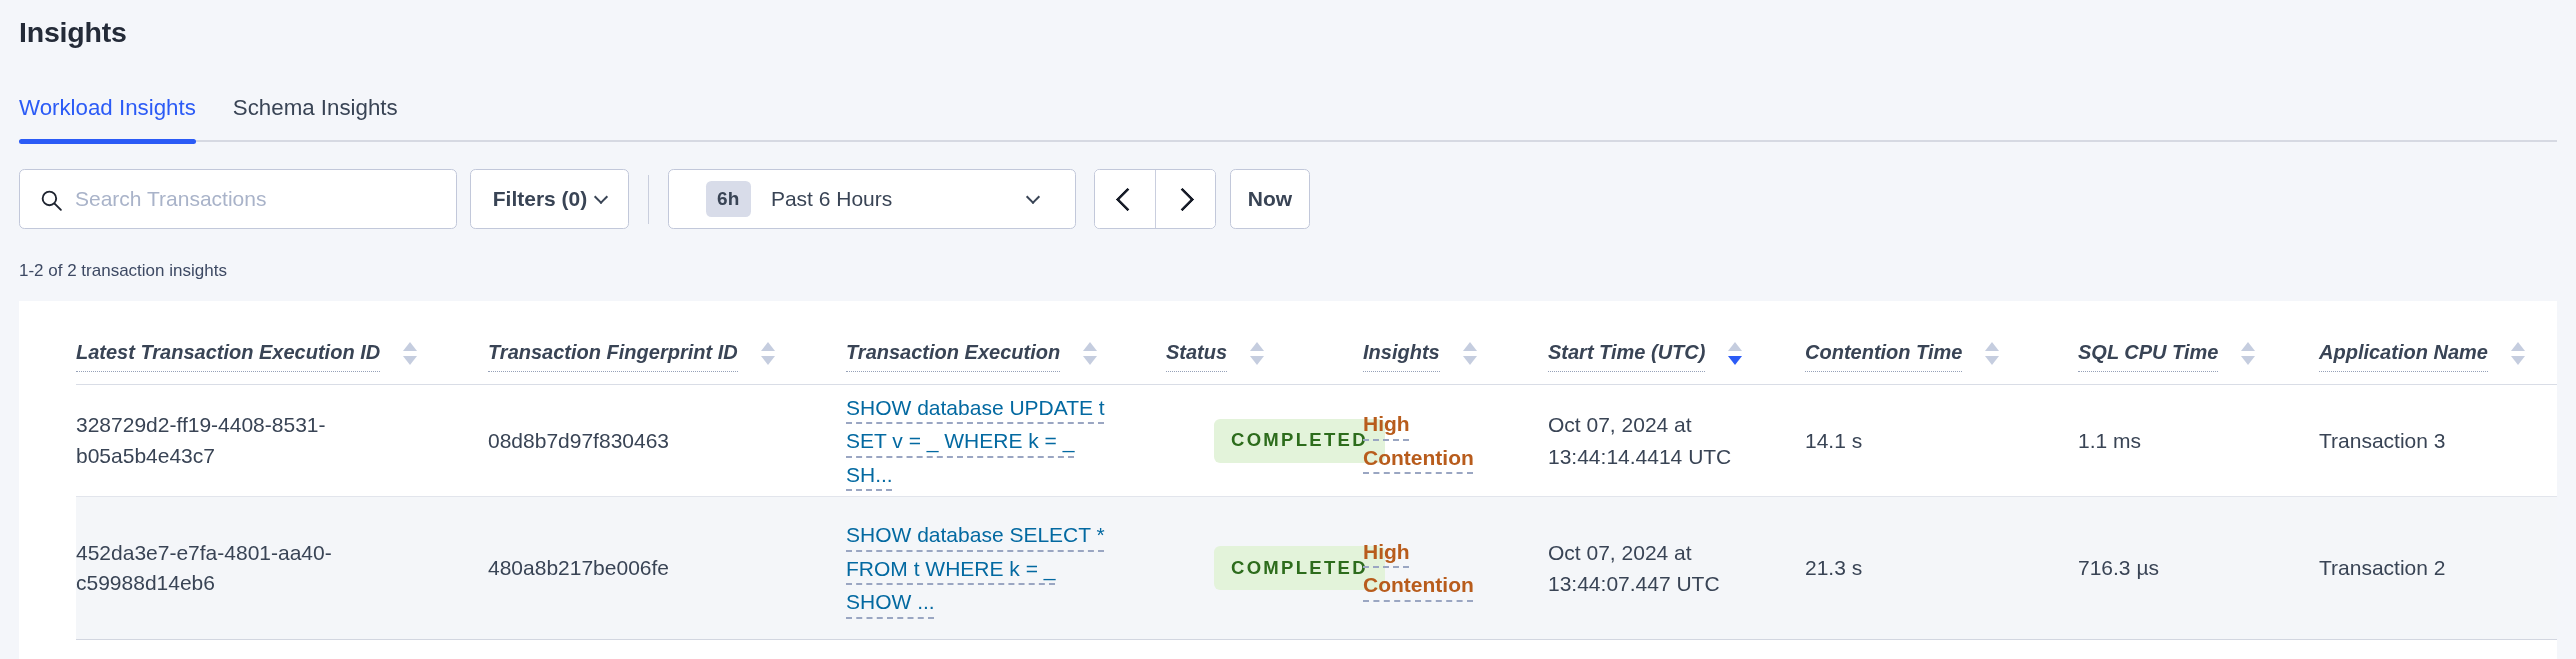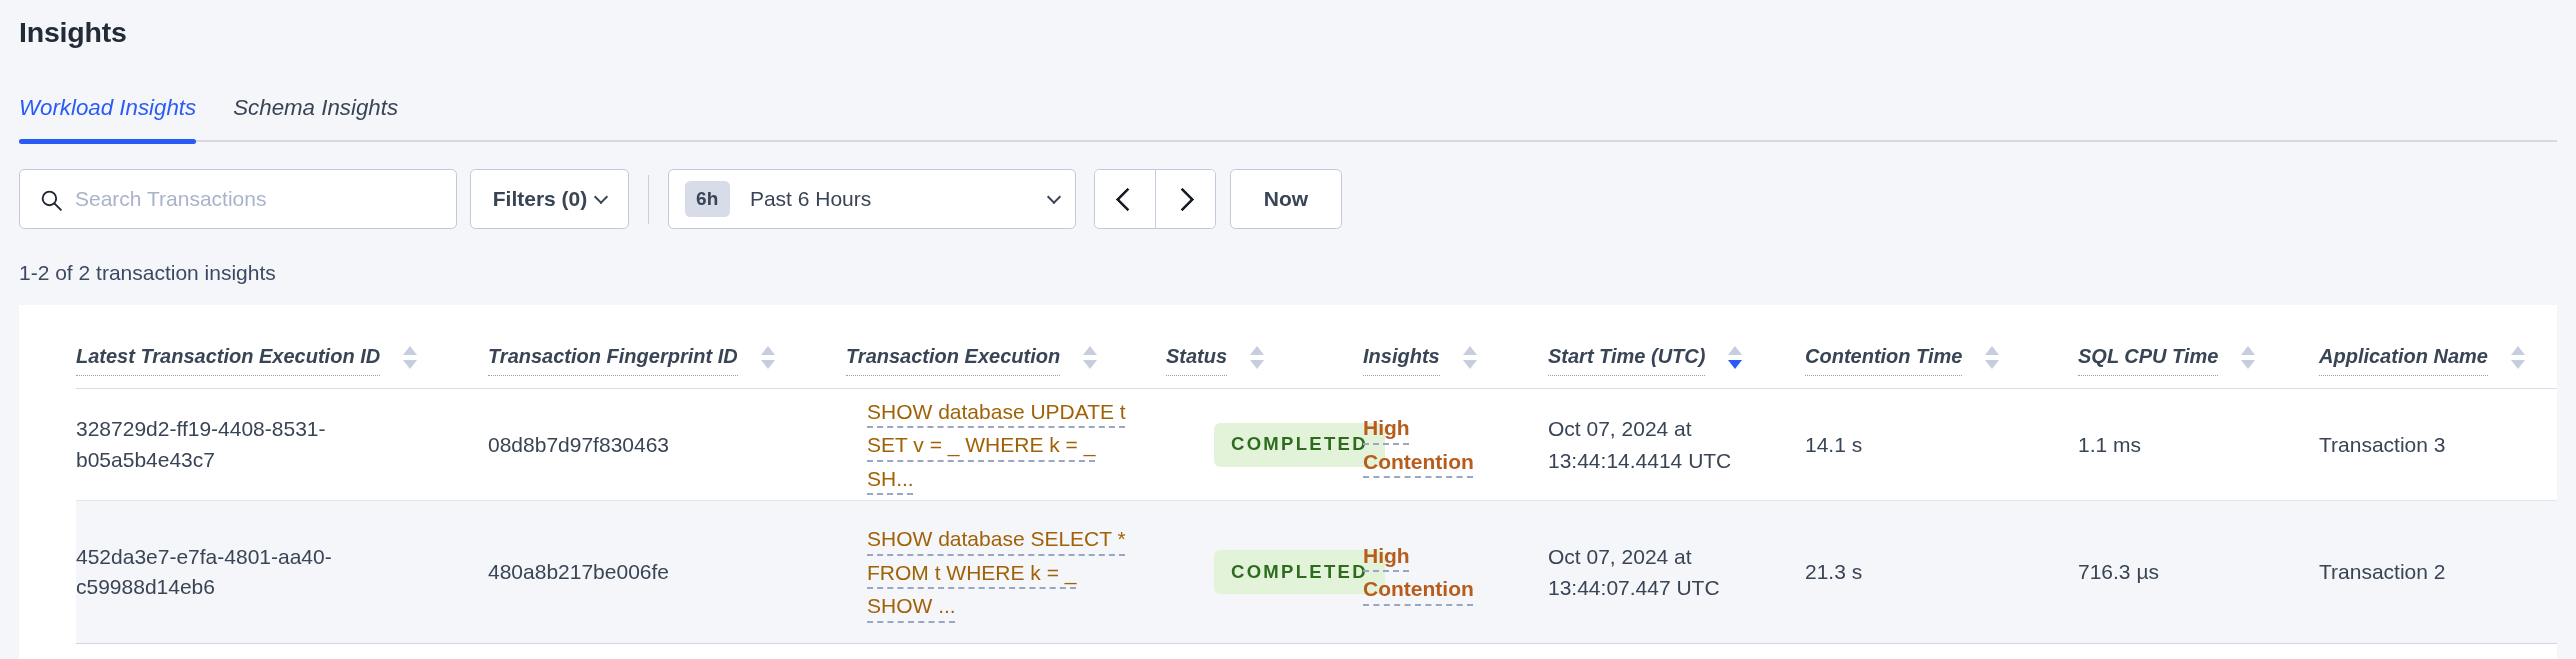--- a/index.html
+++ b/index.html
@@ -28,21 +28,20 @@
     gap: 37px;
     margin-top: 45px;
     border-bottom: 2.3px solid #d6d9e2;
   }
   .tab {
     position: relative;
     font-size: 22.3px;
     padding-bottom: 19px;
     color: #394455;
     cursor: pointer;
-    font-style: italic;
   }
   .tab.active { color: #2b5bf6; }
   .tab-indicator {
     position: absolute;
     left: 0; right: 0; bottom: -3.9px;
     height: 5.4px;
     background: #2b5bf6;
     border-radius: 3.1px;
   }
 
@@ -71,34 +70,34 @@
     background: transparent;
     padding-left: 55px;
     font-size: 21px;
     font-family: "Liberation Sans", sans-serif;
     color: #0c4a6e;
   }
   .search-wrap input::placeholder { color: #a9b3c9; }
   .search-icon { position: absolute; left: 18.5px; top: 17.7px; }
   .btn-filters { width: 159px; justify-content: center; gap: 9px; font-weight: 600; cursor: pointer; }
   .vdivider { width: 1.5px; height: 49px; background: #c9cedd; margin: 0 18.5px; }
-  .timepicker { width: 408px; padding: 0 16px; cursor: pointer; }
+  .timepicker { width: 408px; padding: 0 37px; cursor: pointer; }
   .time-badge {
     background: #d8dce9;
     border-radius: 5.4px;
     padding: 7px 11.6px;
     font-size: 19px;
     font-weight: 700;
     color: #394455;
   }
   .time-label { margin-left: 20px; flex: 1; }
   .pager { width: 122px; margin-left: 18.5px; padding: 0; overflow: hidden; }
   .pager-btn { flex: 1; height: 100%; display: flex; align-items: center; justify-content: center; cursor: pointer; background: #fff; }
   .pager-btn.prev { border-right: 0.8px solid #c9cede; }
-  .btn-now { width: 112px; justify-content: center; font-weight: 600; margin-left: 14px; cursor: pointer; }
+  .btn-now { width: 80px; justify-content: center; font-weight: 600; margin-left: 14px; cursor: pointer; }
 
   
   .chev {
     display: inline-block;
     width: 10px; height: 10px;
     border-right: 2.3px solid #394455;
     border-bottom: 2.3px solid #394455;
     transform: rotate(45deg);
     margin-top: -5.4px;
   }
@@ -108,21 +107,21 @@
     border-bottom: 3.9px solid #171c28;
     border-radius: 1.5px;
     margin-top: 0;
   }
   .chev.left  { transform: rotate(135deg); margin-left: 6.2px; }
   .chev.right { transform: rotate(-45deg); margin-right: 6.2px; }
 
   
   .results-summary {
     margin-top: 32px;
-    font-size: 21px;
+    font-size: 17px;
     color: #3d4963;
   }
 
   
   .card {
     margin-top: 20px;
     background: #ffffff;
     padding-left: 57px;
     height: 401px;
   }
@@ -156,29 +155,28 @@
     vertical-align: middle;
     padding-right: 31px;
     line-height: 1.45;
   }
   tr.row-1 { height: 112px; }
   tr.row-1 td { border-bottom: 0.8px solid #e2e5ec; }
   tr.row-2 { height: 143px; background: #f4f6f9; }
   tr.row-2 td { border-bottom: 0.8px solid #d2d6e0; }
 
   .sql-link {
-    color: #a16207;
+    color: #0369a1;
     text-decoration: underline dashed #9aa6c2;
     text-decoration-thickness: 1.5px;
     text-underline-offset: 7.7px;
     line-height: 1.6;
     cursor: pointer;
     display: inline-block;
     max-width: 277px;
-    margin-left: 21px;
   }
   .status-badge {
     display: inline-block;
     background: #e3f3da;
     color: #2d6c1c;
     font-size: 18.5px;
     font-weight: 700;
     letter-spacing: 2.3px;
     padding: 8.5px 17px;
     border-radius: 6.2px;

